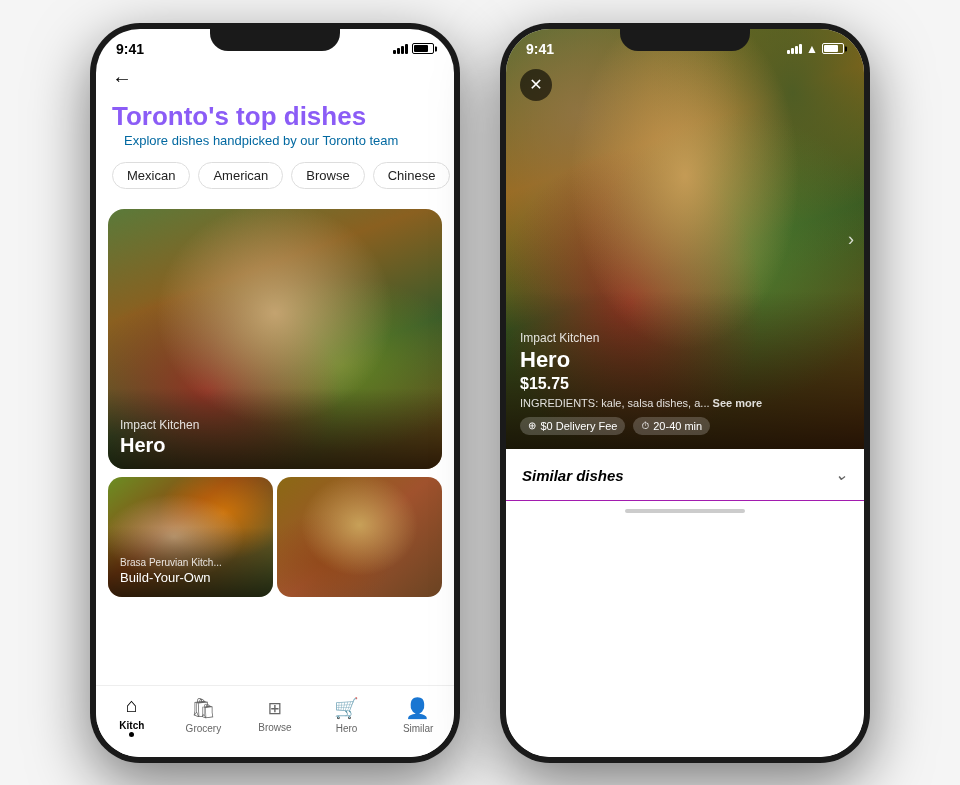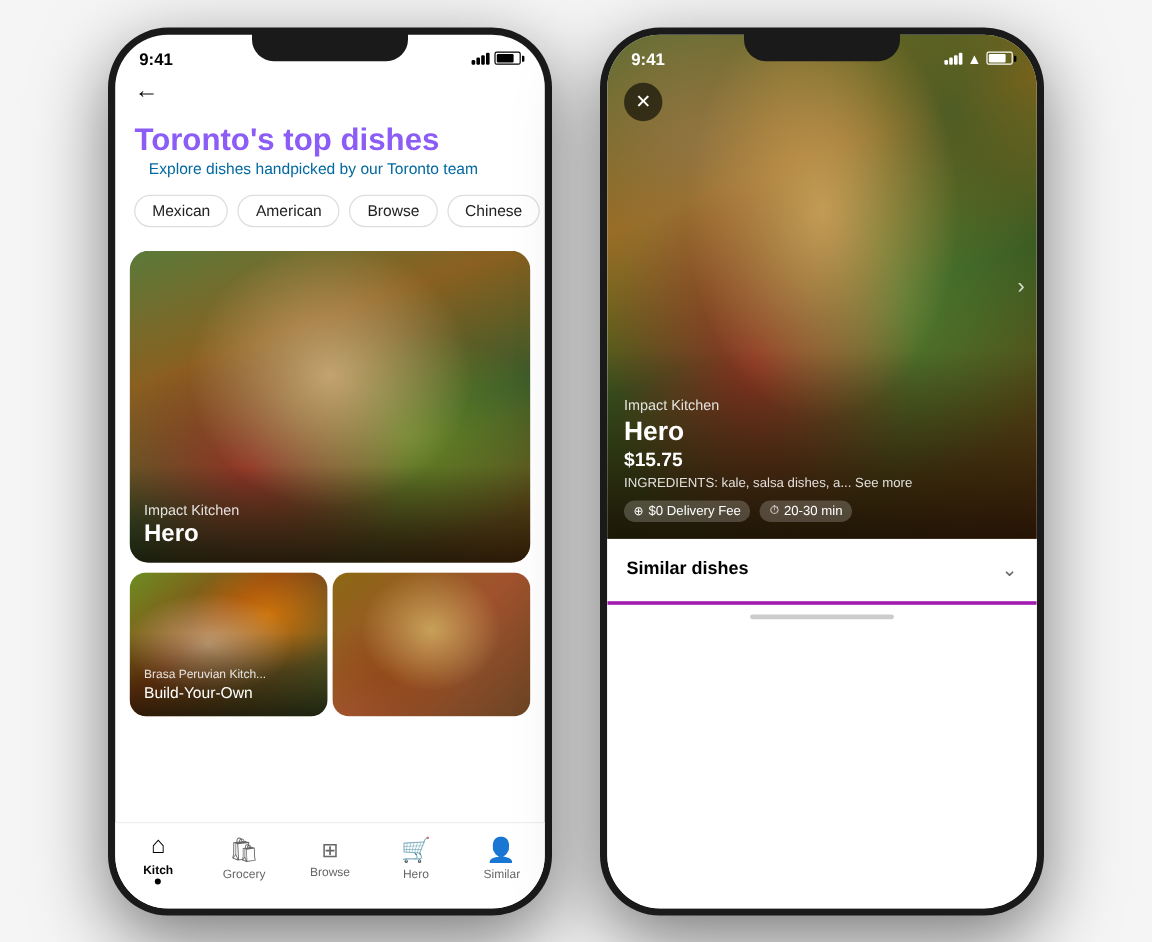--- a/index.html
+++ b/index.html
@@ -410,21 +410,21 @@
     }
 
     .right-ingredients {
       font-size: 11px;
       opacity: 0.85;
       margin-bottom: 8px;
     }
 
     .see-more {
       color: #fff;
-      font-weight: 400;
+      font-weight: 700;
       cursor: pointer;
       text-align: center;
     }
 
     .delivery-badges {
       display: flex;
       gap: 8px;
       align-items: center;
     }
 
@@ -442,24 +442,25 @@
       background: #fff;
       flex: 1;
       border-bottom-left-radius: 44px;
       border-bottom-right-radius: 44px;
       overflow: hidden;
     }
 
     .similar-dishes-row {
       display: flex;
       justify-content: space-between;
-      align-items: flex-start;
+      align-items: flex-end;
       padding: 16px;
-      border-bottom: 3px solid #a21caf;
+      border-bottom: 1px solid #a21caf;
       cursor: pointer;
+      font-style: italic;
     }
 
     .similar-label {
       font-size: 15px;
       font-weight: 600;
       color: #000;
     }
 
     .chevron-down {
       font-size: 16px;
@@ -613,21 +614,21 @@
             <span>INGREDIENTS: kale, salsa dishes, a...</span>
             <span class="see-more">See more</span>
           </div>
           <div class="delivery-badges">
             <div class="badge">
               <span style="font-size:10px;">⊕</span>
               <span>$0 Delivery Fee</span>
             </div>
             <div class="badge">
               <span style="font-size:10px;">⏱</span>
-              <span>20-30 min</span>
+              <span>20-40 min</span>
             </div>
           </div>
         </div>
 
       </div>
 
       <div class="right-bottom">
         <div class="similar-dishes-row">
           <span class="similar-label">Similar dishes</span>
           <span class="chevron-down">⌄</span>

